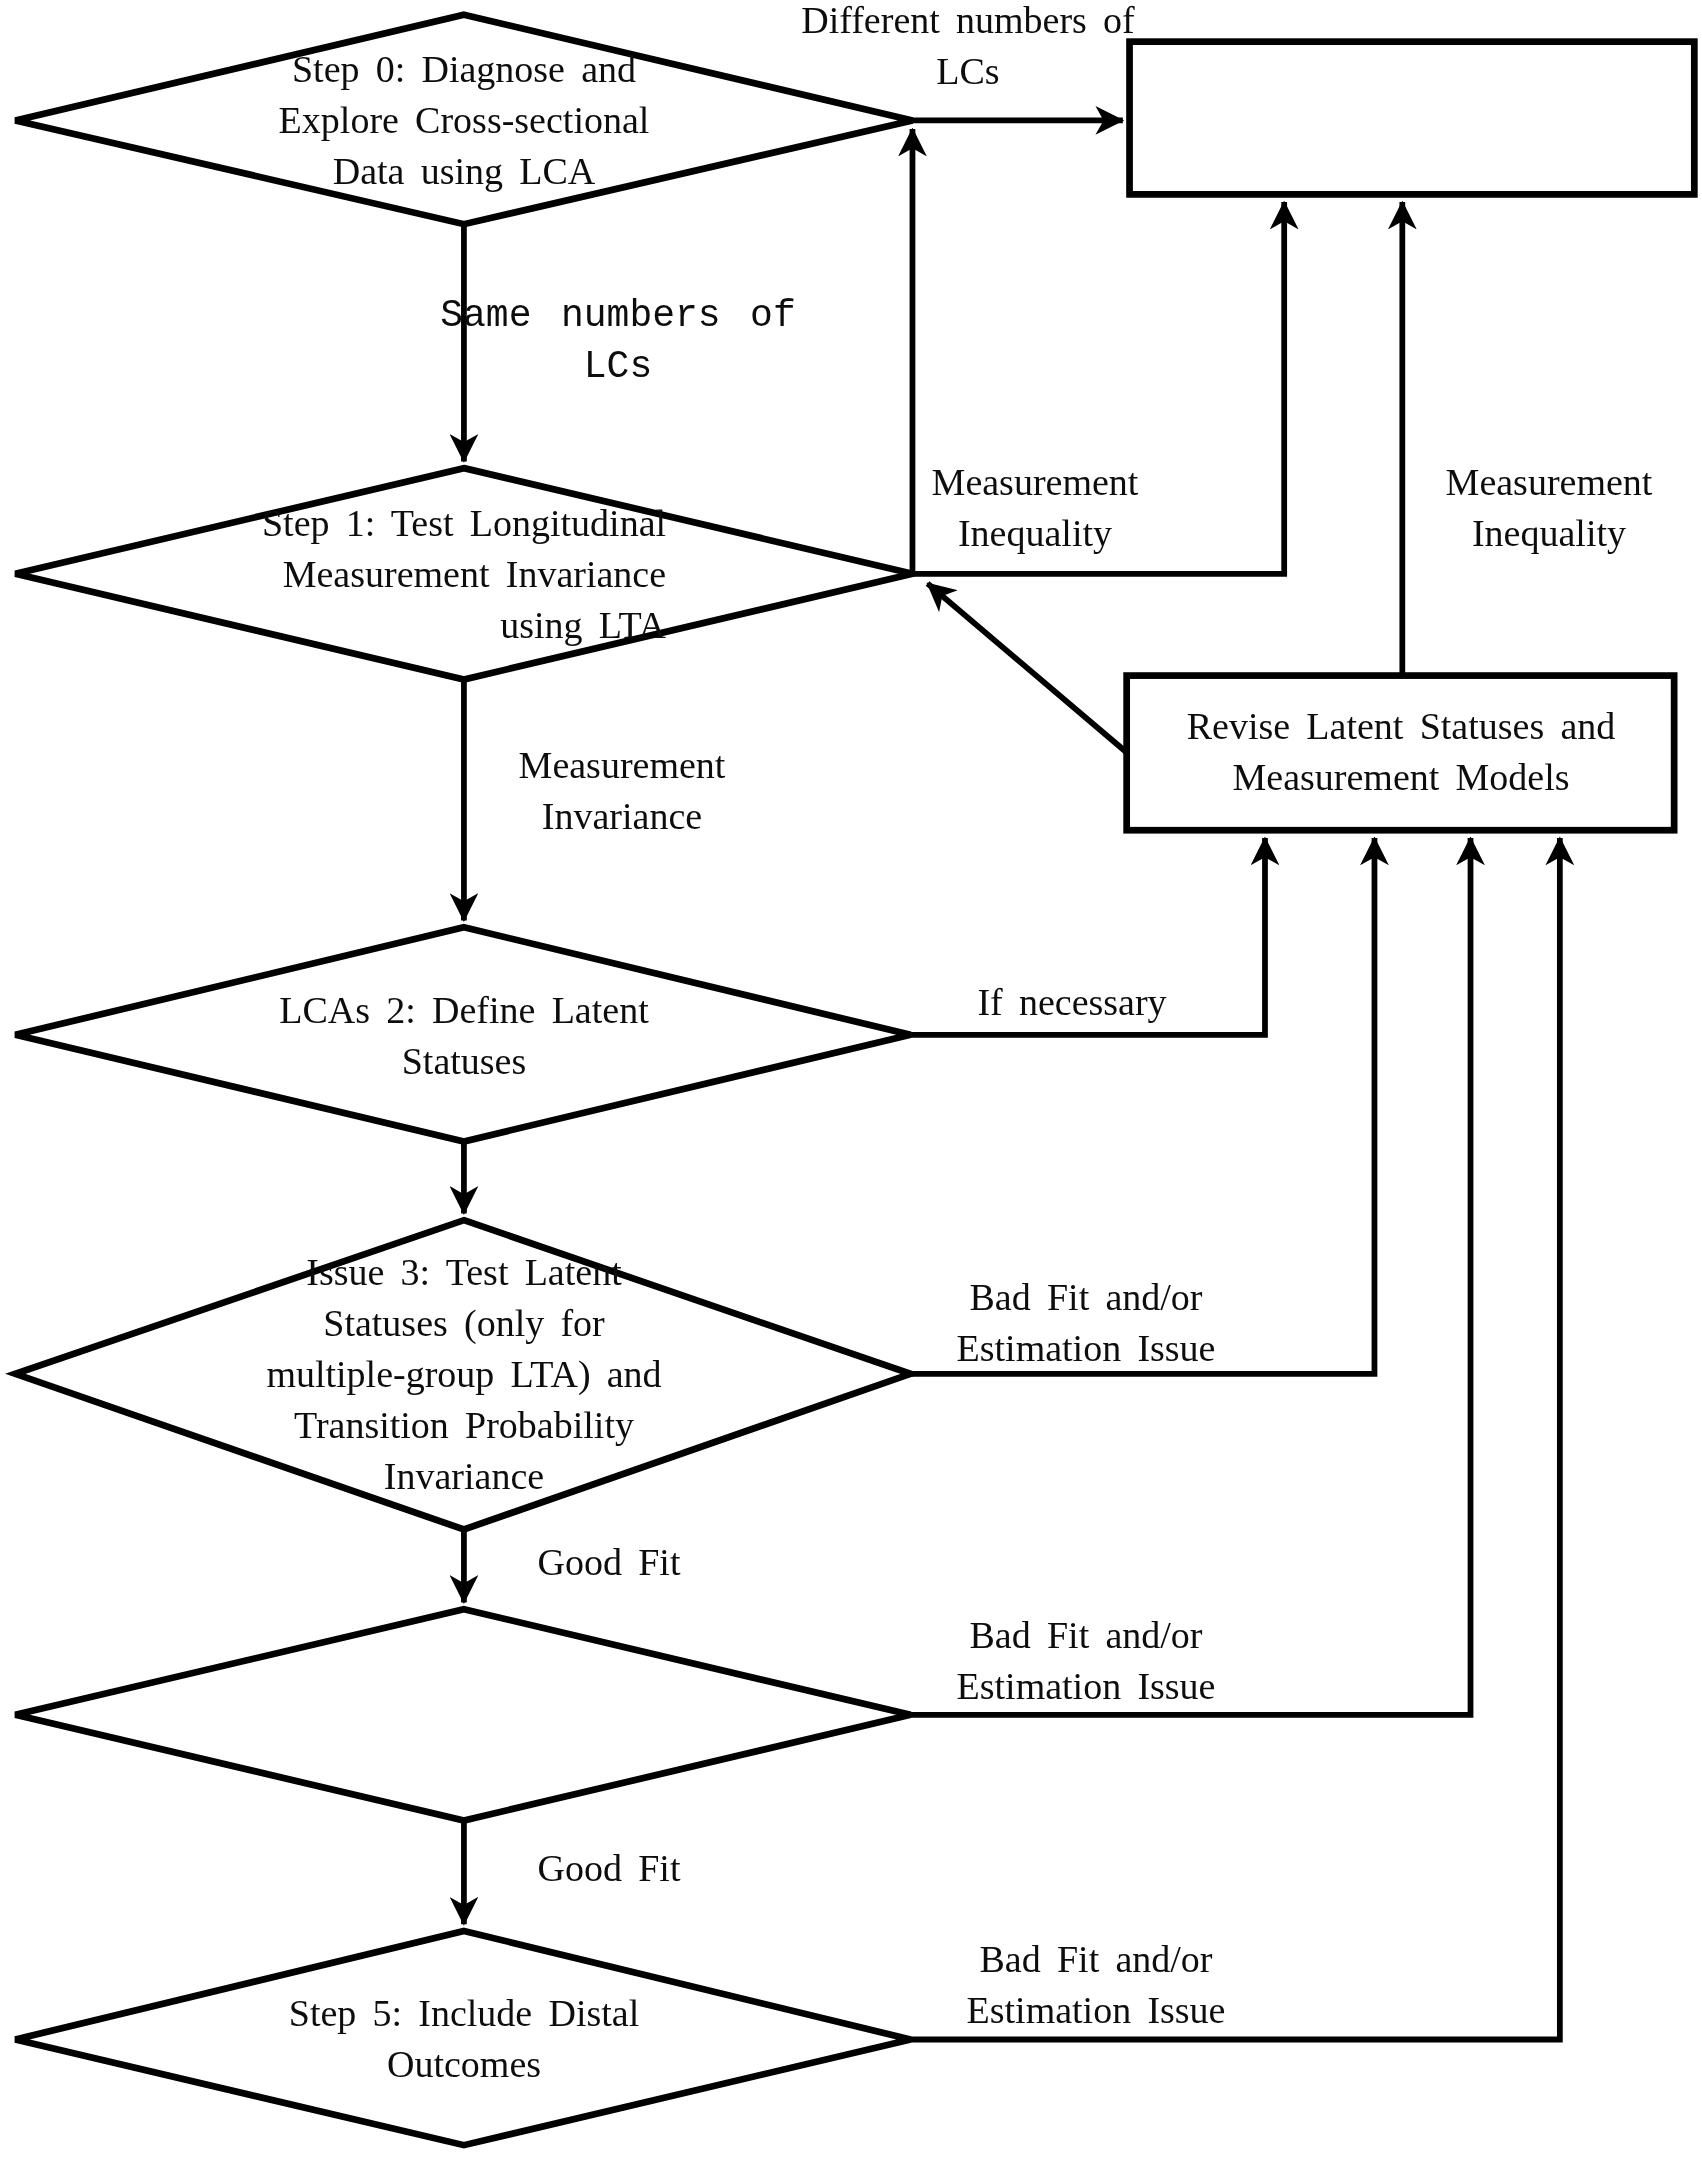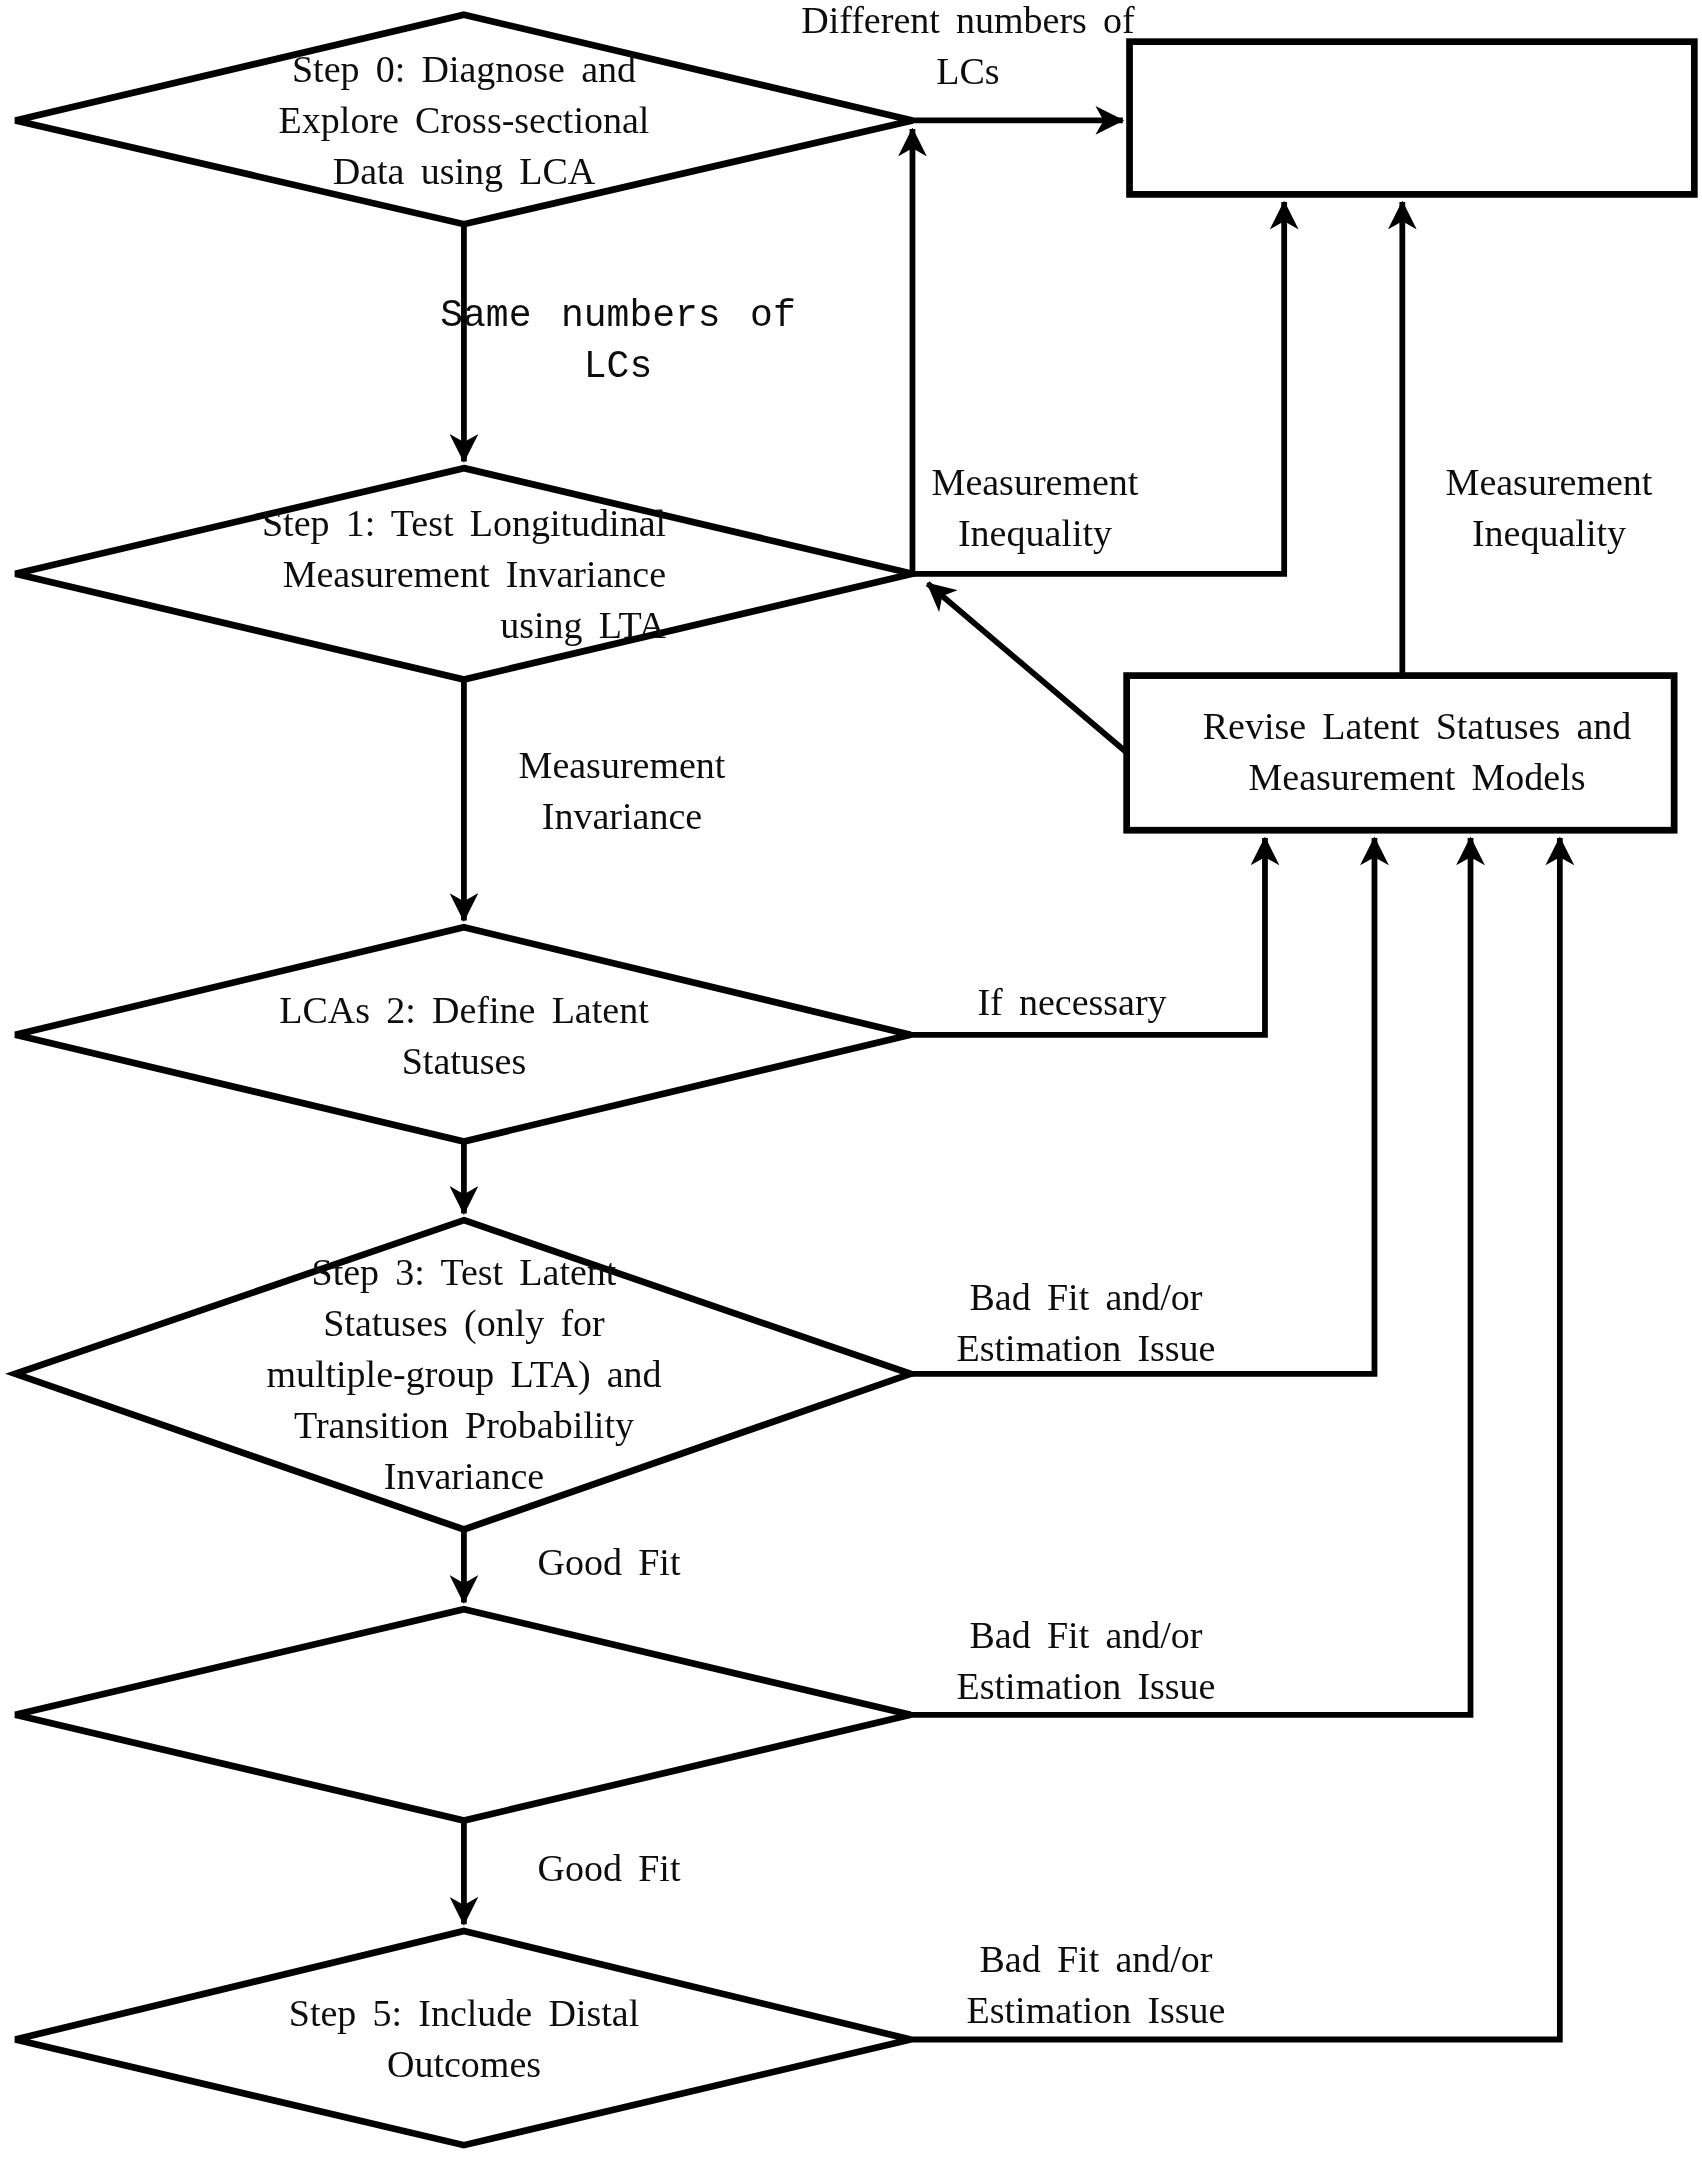--- a/index.html
+++ b/index.html
@@ -68,28 +68,28 @@
   </svg>
 
   <div class="lbl" style="left:464px; top:120px;">Step 0: Diagnose and
 Explore Cross-sectional
 Data using LCA</div>
   <div class="lbl" style="left:464px; top:574px;text-align:right;">Step 1: Test Longitudinal
 Measurement Invariance
 using LTA</div>
   <div class="lbl" style="left:464px; top:1036px;">LCAs 2: Define Latent
 Statuses</div>
-  <div class="lbl" style="left:464px; top:1374px;">Step 3: Test Latent
+  <div class="lbl" style="left:464px; top:1374px;">Issue 3: Test Latent
 Statuses (only for
 multiple-group LTA) and
 Transition Probability
 Invariance</div>
   <div class="lbl" style="left:464px; top:2039px;">Step 5: Include Distal
 Outcomes</div>
-  <div class="lbl" style="left:1401px; top:752px;margin-left:16px;">Revise Latent Statuses and
+  <div class="lbl" style="left:1401px; top:752px;">Revise Latent Statuses and
 Measurement Models</div>
 
   <div class="lbl" style="left:968px; top:46px;">Different numbers of
 LCs</div>
   <div class="lbl" style="left:618px;  top:341px;font-family:Liberation Mono, monospace;">Same numbers of
 LCs</div>
   <div class="lbl" style="left:1035px; top:508px;">Measurement
 Inequality</div>
   <div class="lbl" style="left:1549px; top:508px;">Measurement
 Inequality</div>

